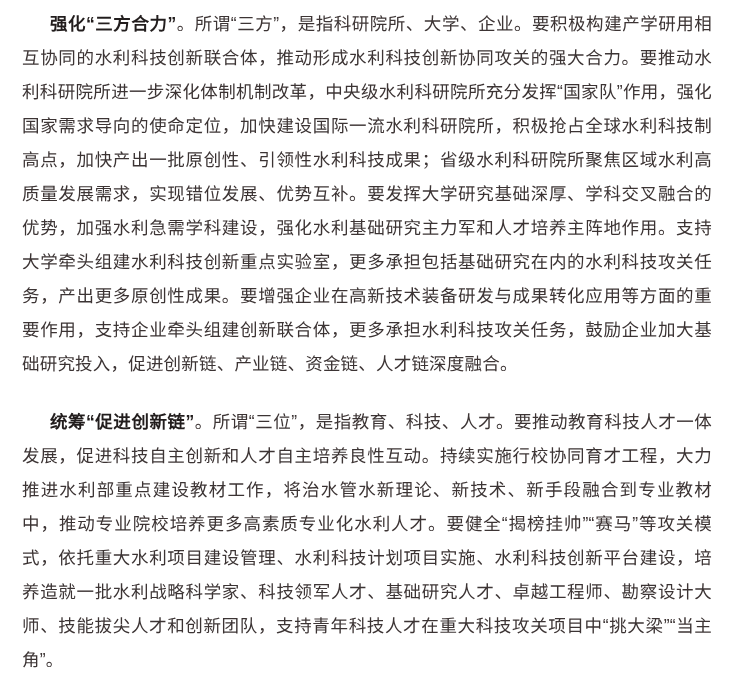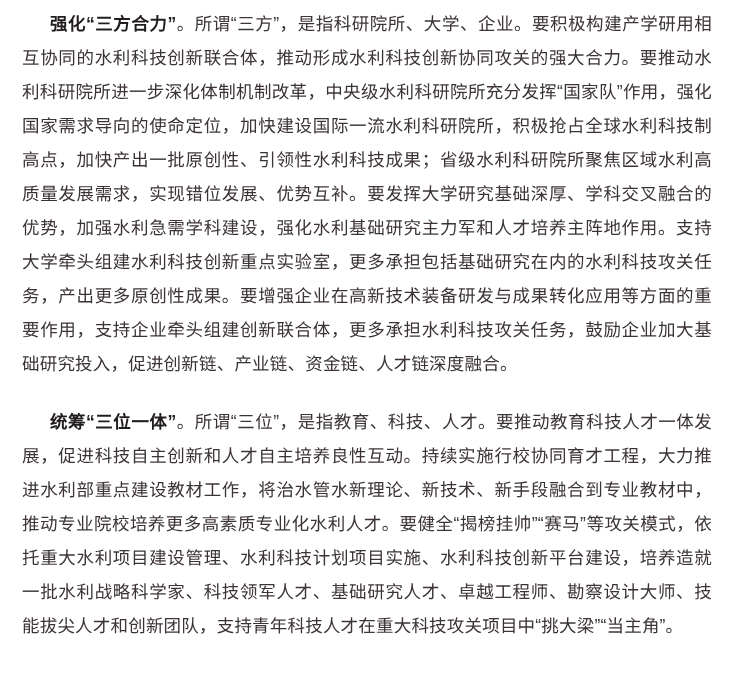--- a/index.html
+++ b/index.html
@@ -33,14 +33,14 @@
     font-weight: bold;
     color: var(--bold-color, #221d1d);
   }
 </style>
 </head>
 <body>
 
 <div class="page">
   <p class="para"><span class="lead">强化“三方合力”</span><span>。所谓“三方”，是指科研院所、大学、企业。要积极构建产学研用相互协同的水利科技创新联合体，推动形成水利科技创新协同攻关的强大合力。要推动水利科研院所进一步深化体制机制改革，中央级水利科研院所充分发挥“国家队”作用，强化国家需求导向的使命定位，加快建设国际一流水利科研院所，积极抢占全球水利科技制高点，加快产出一批原创性、引领性水利科技成果；省级水利科研院所聚焦区域水利高质量发展需求，实现错位发展、优势互补。要发挥大学研究基础深厚、学科交叉融合的优势，加强水利急需学科建设，强化水利基础研究主力军和人才培养主阵地作用。支持大学牵头组建水利科技创新重点实验室，更多承担包括基础研究在内的水利科技攻关任务，产出更多原创性成果。要增强企业在高新技术装备研发与成果转化应用等方面的重要作用，支持企业牵头组建创新联合体，更多承担水利科技攻关任务，鼓励企业加大基础研究投入，促进创新链、产业链、资金链、人才链深度融合。</span></p>
 
-  <p class="para"><span class="lead">统筹“三位一体”</span><span>。所谓“三位”，是指教育、科技、人才。要推动教育科技人才一体发展，促进科技自主创新和人才自主培养良性互动。持续实施行校协同育才工程，大力推进水利部重点建设教材工作，将治水管水新理论、新技术、新手段融合到专业教材中，推动专业院校培养更多高素质专业化水利人才。要健全“揭榜挂帅”“赛马”等攻关模式，依托重大水利项目建设管理、水利科技计划项目实施、水利科技创新平台建设，培养造就一批水利战略科学家、科技领军人才、基础研究人才、卓越工程师、勘察设计大师、技能拔尖人才和创新团队，支持青年科技人才在重大科技攻关项目中“挑大梁”“当主角”。</span></p>
+  <p class="para"><span class="lead">统筹“促进创新链”</span><span>。所谓“三位”，是指教育、科技、人才。要推动教育科技人才一体发展，促进科技自主创新和人才自主培养良性互动。持续实施行校协同育才工程，大力推进水利部重点建设教材工作，将治水管水新理论、新技术、新手段融合到专业教材中，推动专业院校培养更多高素质专业化水利人才。要健全“揭榜挂帅”“赛马”等攻关模式，依托重大水利项目建设管理、水利科技计划项目实施、水利科技创新平台建设，培养造就一批水利战略科学家、科技领军人才、基础研究人才、卓越工程师、勘察设计大师、技能拔尖人才和创新团队，支持青年科技人才在重大科技攻关项目中“挑大梁”“当主角”。</span></p>
 </div>
 
 </body></html>

